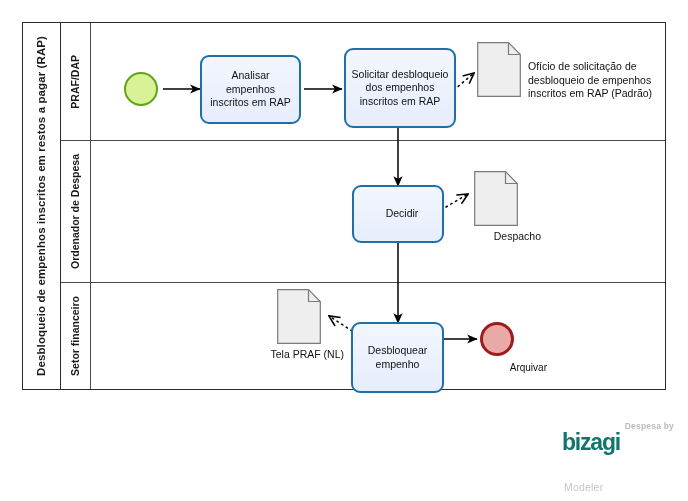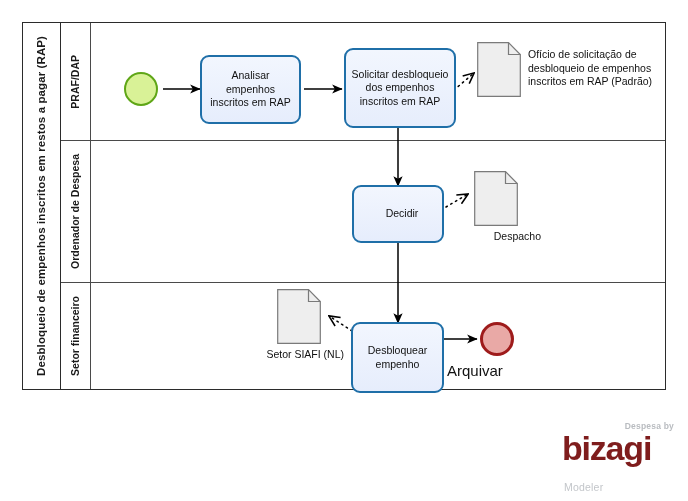--- a/index.html
+++ b/index.html
@@ -116,22 +116,22 @@
     border: 2.2px solid #5fa617;
     background: #d9f297;
   }
   .event.end {
     border: 3.4px solid #9e1b1b;
     background: #e9a9a6;
   }
 
   .event-label {
     position: absolute;
-    font-size: 15px;
-    text-align: left;
+    font-size: 10px;
+    text-align: right;
     color: #111111;
     white-space: nowrap;
   }
 
   
   .docobj {
     position: absolute;
   }
   .docobj svg { display: block; }
   .doc-label {
@@ -140,20 +140,21 @@
     color: #111111;
     text-align: right;
     white-space: nowrap;
   }
   .doc-text {
     position: absolute;
     font-size: 10.5px;
     color: #111111;
     line-height: 1.3;
     text-align: left;
+    margin-top: 12px;
   }
 
   
   #watermark {
     position: absolute;
     left: 562px;
     top: 421px;
     width: 112px;
     height: 50px;
     user-select: none;
@@ -164,23 +165,23 @@
     top: 0;
     font-size: 8.5px;
     color: #b9bcc0;
     font-weight: bold;
     letter-spacing: 0.2px;
   }
   #wm-brand {
     position: absolute;
     left: 0;
     top: 10px;
-    font-size: 34px;
+    font-size: 23px;
     font-weight: bold;
-    color: #7f1d1d;
+    color: #0f766e;
     letter-spacing: -1.2px;
     line-height: 1;
     text-align: right;
   }
   #wm-modeler {
     position: absolute;
     left: 2px;
     top: 36px;
     font-size: 10.5px;
     color: #c3c6ca;
@@ -284,21 +285,21 @@
     </svg>
   </div>
   <div class="doc-label" style="left:451px; top:230px; width:90px;">Despacho</div>
 
   <div class="docobj" style="left:277px; top:289px;">
     <svg width="44" height="55" viewBox="0 0 44 55">
       <path d="M0.7 0.7 L31.5 0.7 L43.3 12.5 L43.3 54.3 L0.7 54.3 Z" fill="#eeeeee" stroke="#7a7a7a" stroke-width="1.2"></path>
       <path d="M31.5 0.7 L31.5 12.5 L43.3 12.5" fill="none" stroke="#7a7a7a" stroke-width="1.2"></path>
     </svg>
   </div>
-  <div class="doc-label" style="left:254px; top:348px; width:90px;">Setor SIAFI (NL)</div>
+  <div class="doc-label" style="left:254px; top:348px; width:90px;">Tela PRAF (NL)</div>
 
   <div id="watermark">
     <div id="wm-powered">Despesa by</div>
     <div id="wm-brand">bizagi</div>
     <div id="wm-modeler">Modeler</div>
   </div>
 
 </div>
 
 </body></html>

